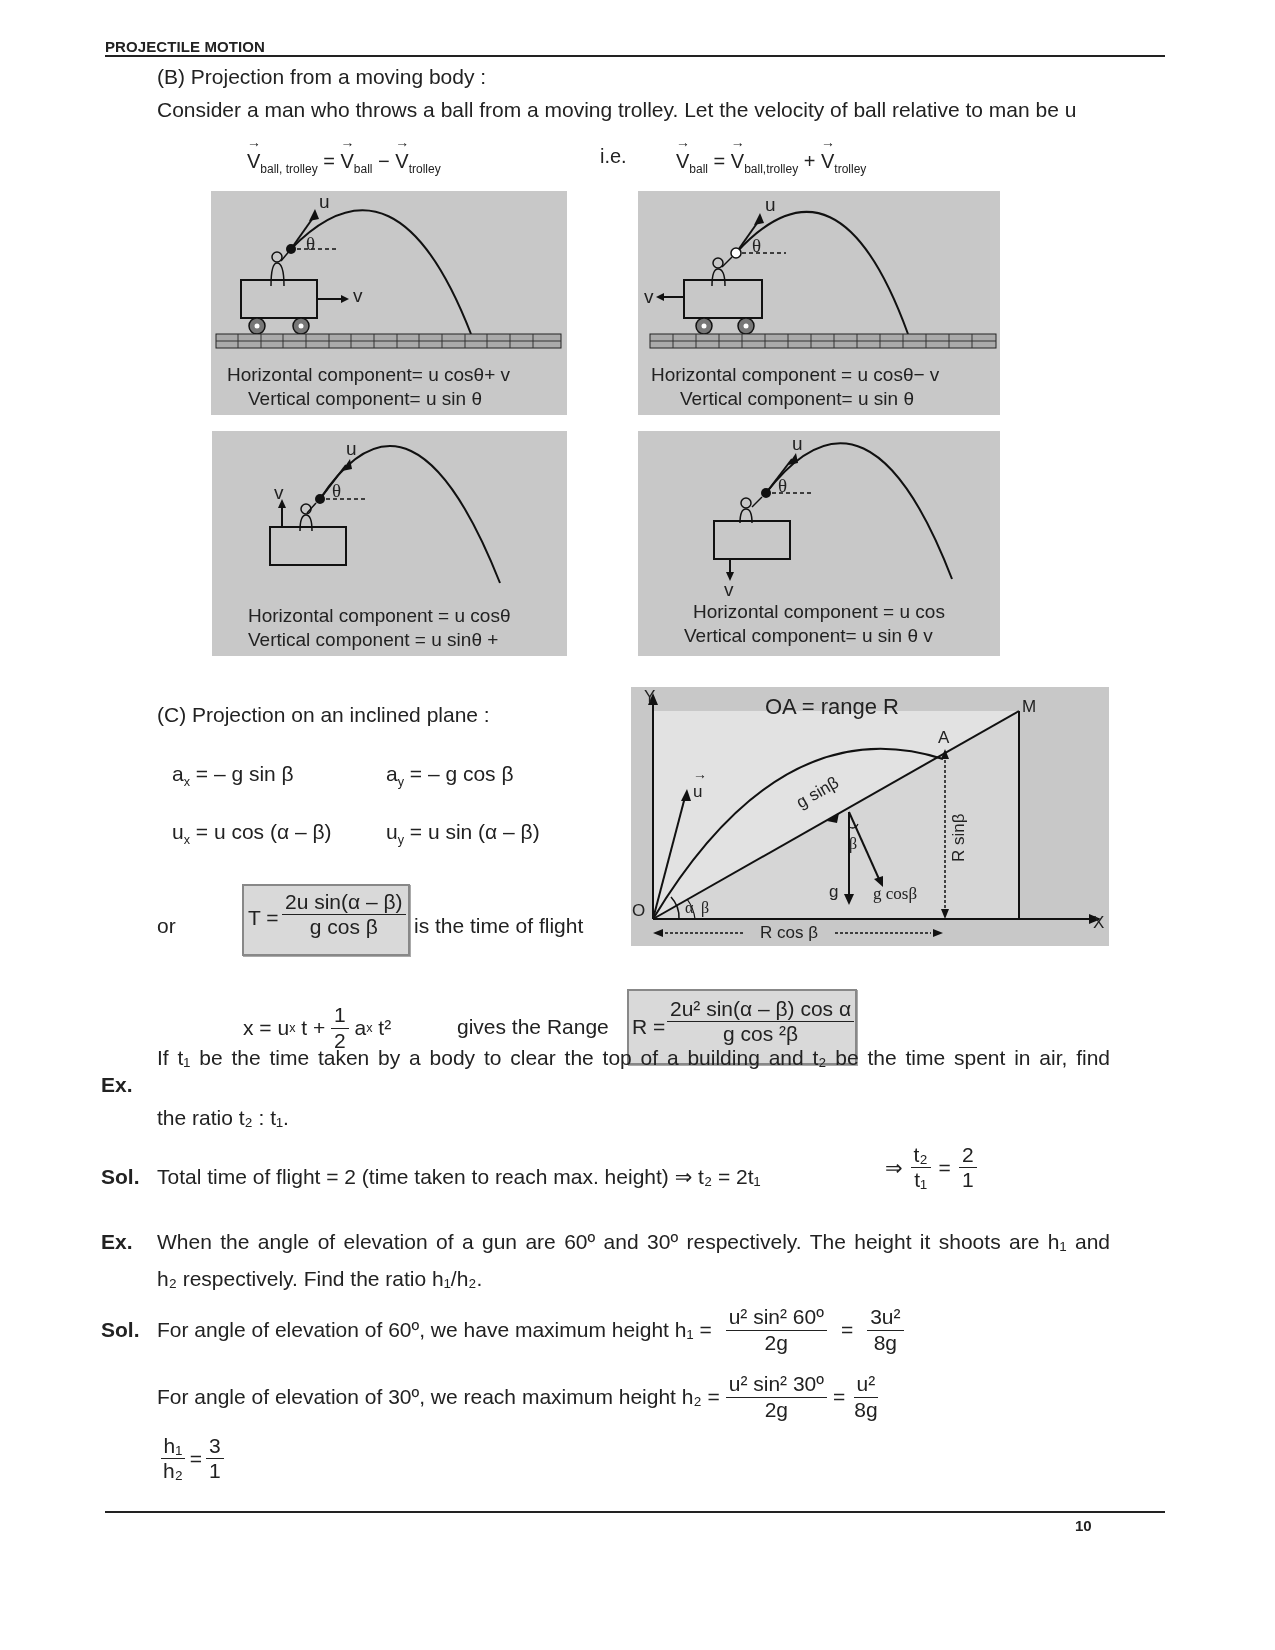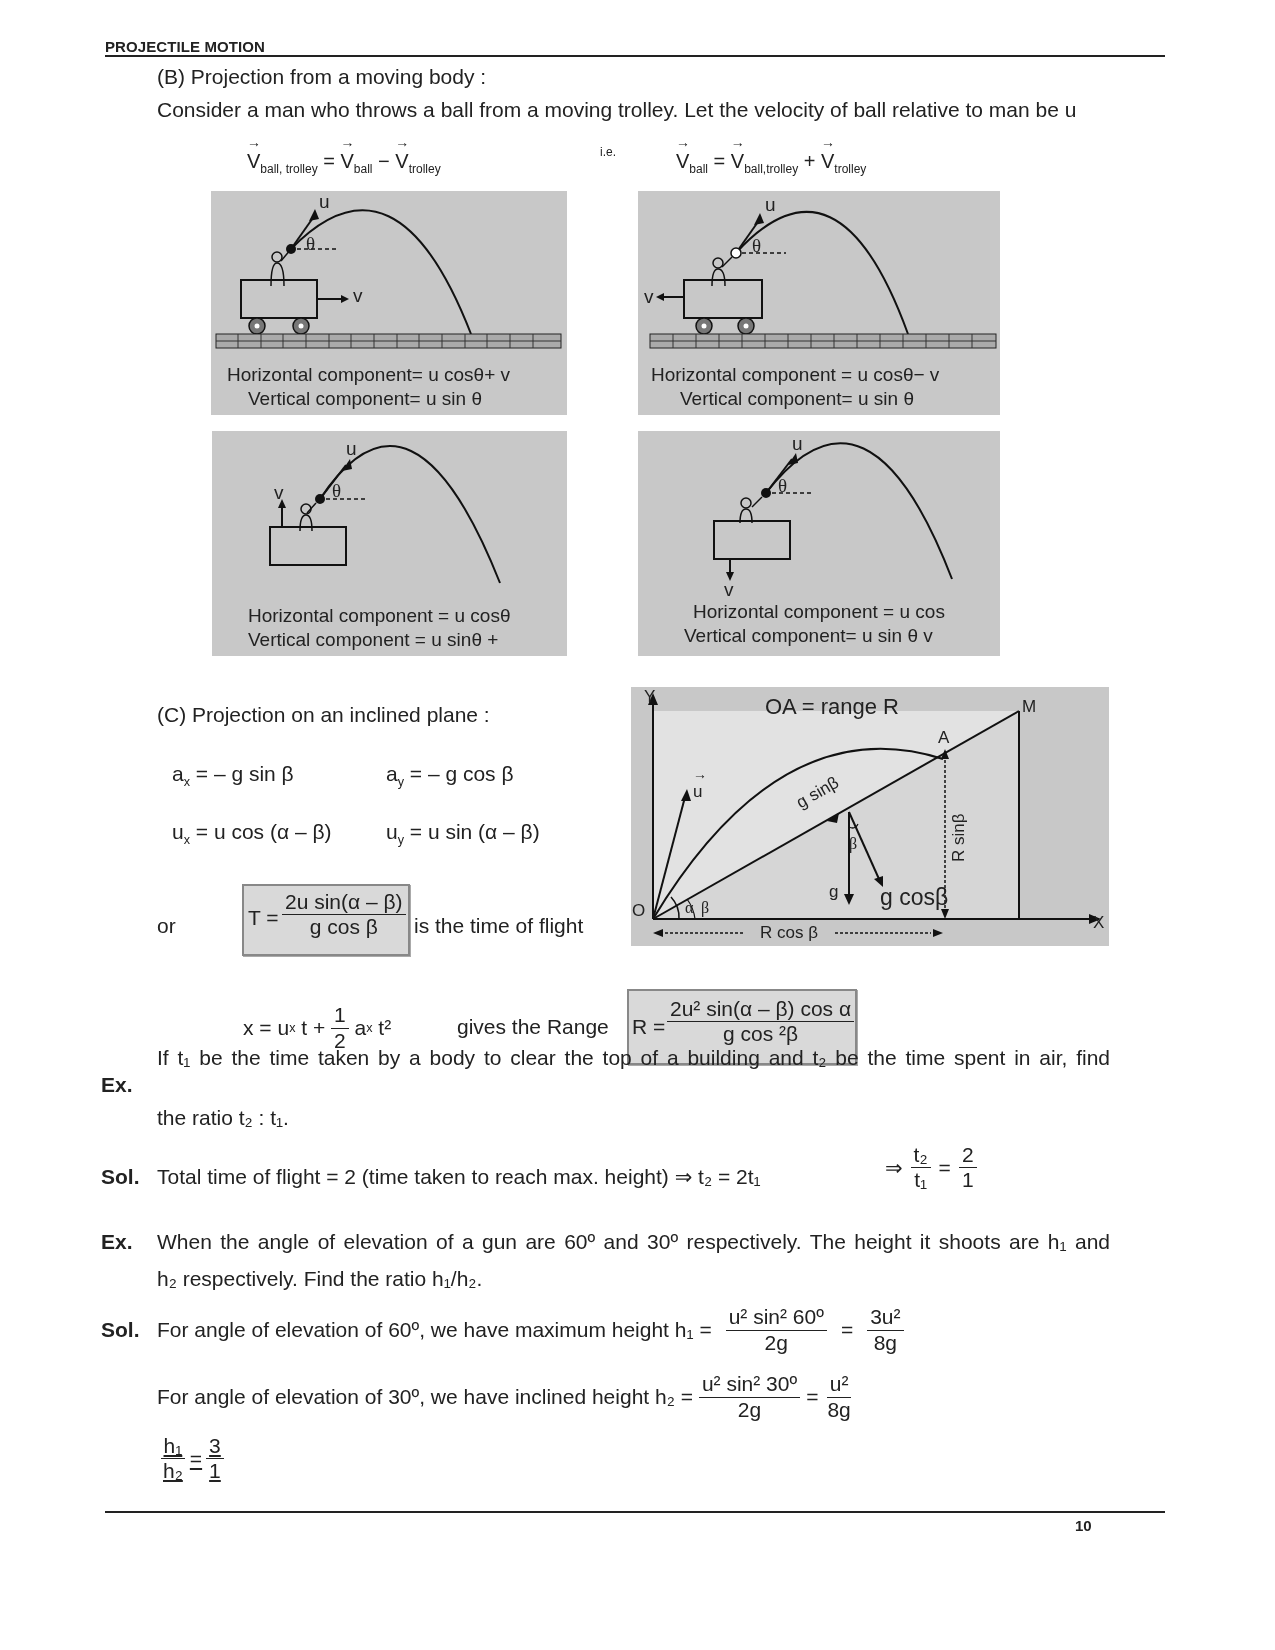--- a/index.html
+++ b/index.html
@@ -31,21 +31,21 @@
 <div class="abs txt" style="left:157px;top:65px;">(B) Projection from a moving body :</div>
 <div class="abs txt" style="left:157px;top:98px;">Consider a man who throws a ball from a moving trolley. Let the velocity of ball relative to man be u</div>
 
 <div class="abs txt" style="left:247px;top:150px;font-size:20px;">
   <span class="vec">V</span><sub>ball, trolley</sub>
   =
   <span class="vec">V</span><sub>ball</sub>
   <span>−</span>
   <span class="vec">V</span><sub>trolley</sub>
 </div>
-<div class="abs txt" style="left:600px;top:145px;font-size:12px;">i.e.</div>
+<div class="abs txt" style="left:600px;top:145px;font-size:20px;">i.e.</div>
 <div class="abs txt" style="left:676px;top:150px;font-size:20px;">
   <span class="vec">V</span><sub>ball</sub>
   =
   <span class="vec">V</span><sub>ball,trolley</sub>
   <span>+</span>
   <span class="vec">V</span><sub>trolley</sub>
 </div>
 
 <div class="abs panel" style="left:211px;top:191px;width:356px;height:224px;">
   <svg width="356" height="224">
@@ -233,21 +233,21 @@
   <span class="cap" style="left:13px;top:0px;font-size:17px;">Y</span>
   <span class="cap" style="left:462px;top:226px;font-size:17px;">X</span>
   <span class="cap" style="left:1px;top:214px;font-size:17px;">O</span>
   <span class="cap" style="left:134px;top:7px;font-size:22px;">OA = range R</span>
   <span class="cap" style="left:307px;top:41px;font-size:17px;">A</span>
   <span class="cap" style="left:391px;top:10px;font-size:17px;">M</span>
   <span class="cap vec" style="left:62px;top:95px;font-size:17px;">u</span>
   <span class="cap" style="left:172px;top:106px;font-size:17px;transform:rotate(-30deg);transform-origin:left bottom;">g sinβ</span>
   <span class="cap serif" style="left:218px;top:148px;font-size:16px;">β</span>
   <span class="cap" style="left:198px;top:195px;font-size:17px;">g</span>
-  <span class="cap" style="left:249px;top:197px;font-size:23px;">g cosβ</span>
+  <span class="cap" style="left:242px;top:197px;font-size:17px;font-family:Liberation Serif, serif;">g cosβ</span>
   <span class="cap serif" style="left:54px;top:212px;font-size:16px;">α</span>
   <span class="cap serif" style="left:70px;top:212px;font-size:16px;">β</span>
   <span class="cap" style="left:318px;top:175px;font-size:17px;transform:rotate(-90deg);transform-origin:left top;">R sinβ</span>
   <span class="cap" style="left:129px;top:236px;font-size:17px;">R cos β</span>
 </div>
 
 <div class="abs txt" style="left:243px;top:1000px;height:56px;display:flex;align-items:center;">
   <span>x = u</span>
     <sub>x</sub>
   <span style="white-space:pre;"> t + </span>
@@ -298,32 +298,32 @@
       <span class="num">u² sin² 60º</span>
       <span class="den">2g</span>
     </span>
   <span>=</span>
   <span class="frac">
       <span class="num">3u²</span>
       <span class="den">8g</span>
     </span>
 </div>
 <div class="abs txt" style="left:157px;top:1367px;display:flex;align-items:center;gap:6px;height:60px;">
-  <span>For angle of elevation of 30º, we have inclined height h₂ =</span>
+  <span>For angle of elevation of 30º, we reach maximum height h₂ =</span>
   <span class="frac">
       <span class="num">u² sin² 30º</span>
       <span class="den">2g</span>
     </span>
   <span>=</span>
   <span class="frac">
       <span class="num">u²</span>
       <span class="den">8g</span>
     </span>
 </div>
-<div class="abs txt" style="left:160px;top:1434px;display:flex;align-items:center;gap:4px;text-decoration:underline;">
+<div class="abs txt" style="left:160px;top:1434px;display:flex;align-items:center;gap:4px;">
   <span class="frac">
       <span class="num">h₁</span>
       <span class="den">h₂</span>
     </span>
   <span>=</span>
   <span class="frac">
       <span class="num">3</span>
       <span class="den">1</span>
     </span>
 </div>

